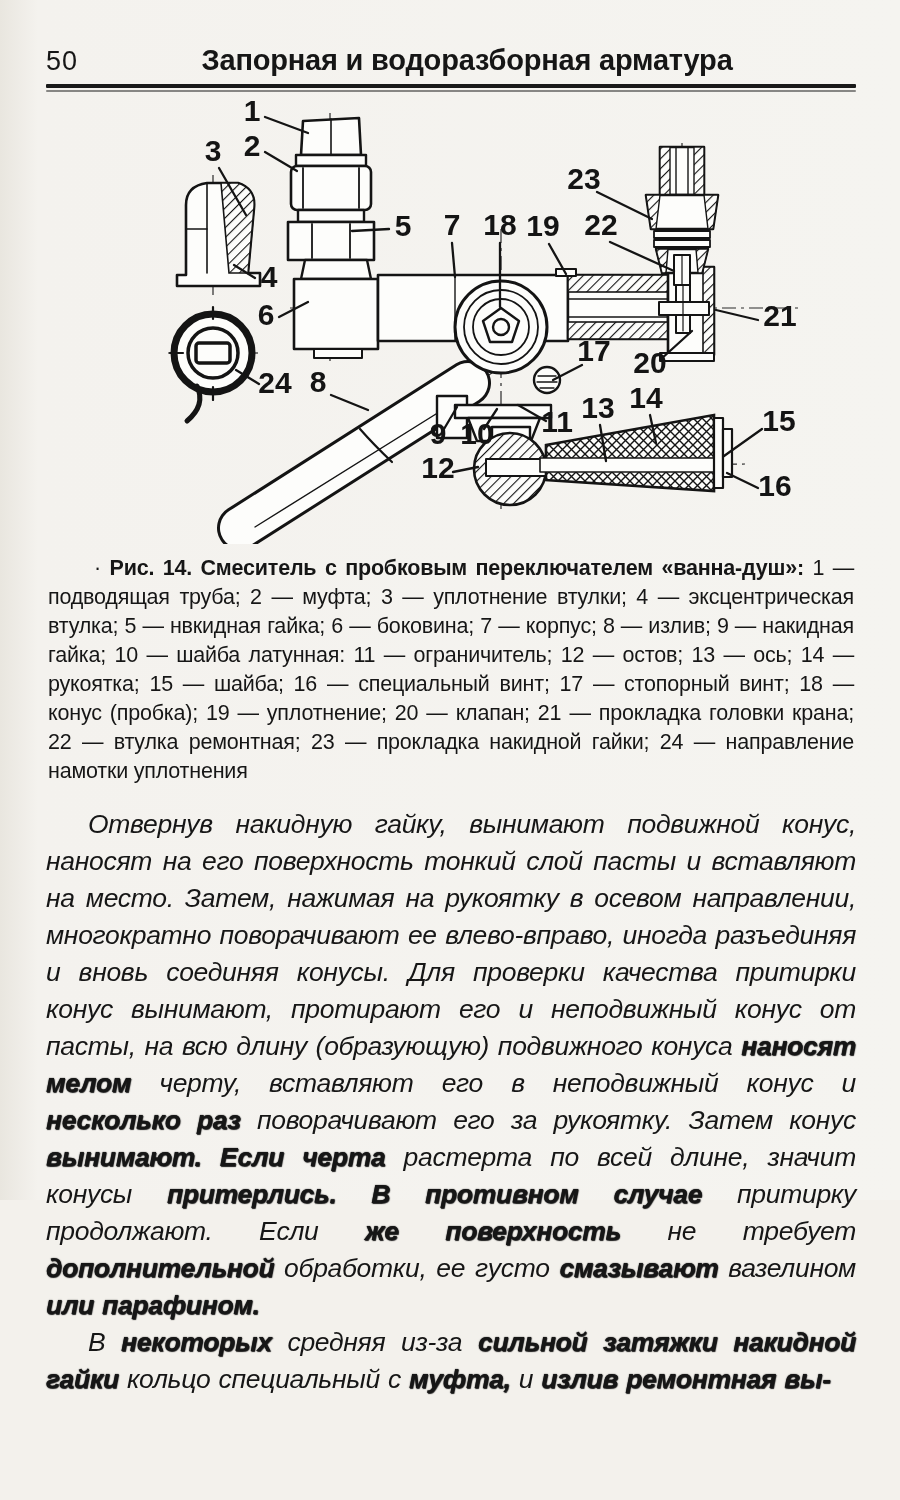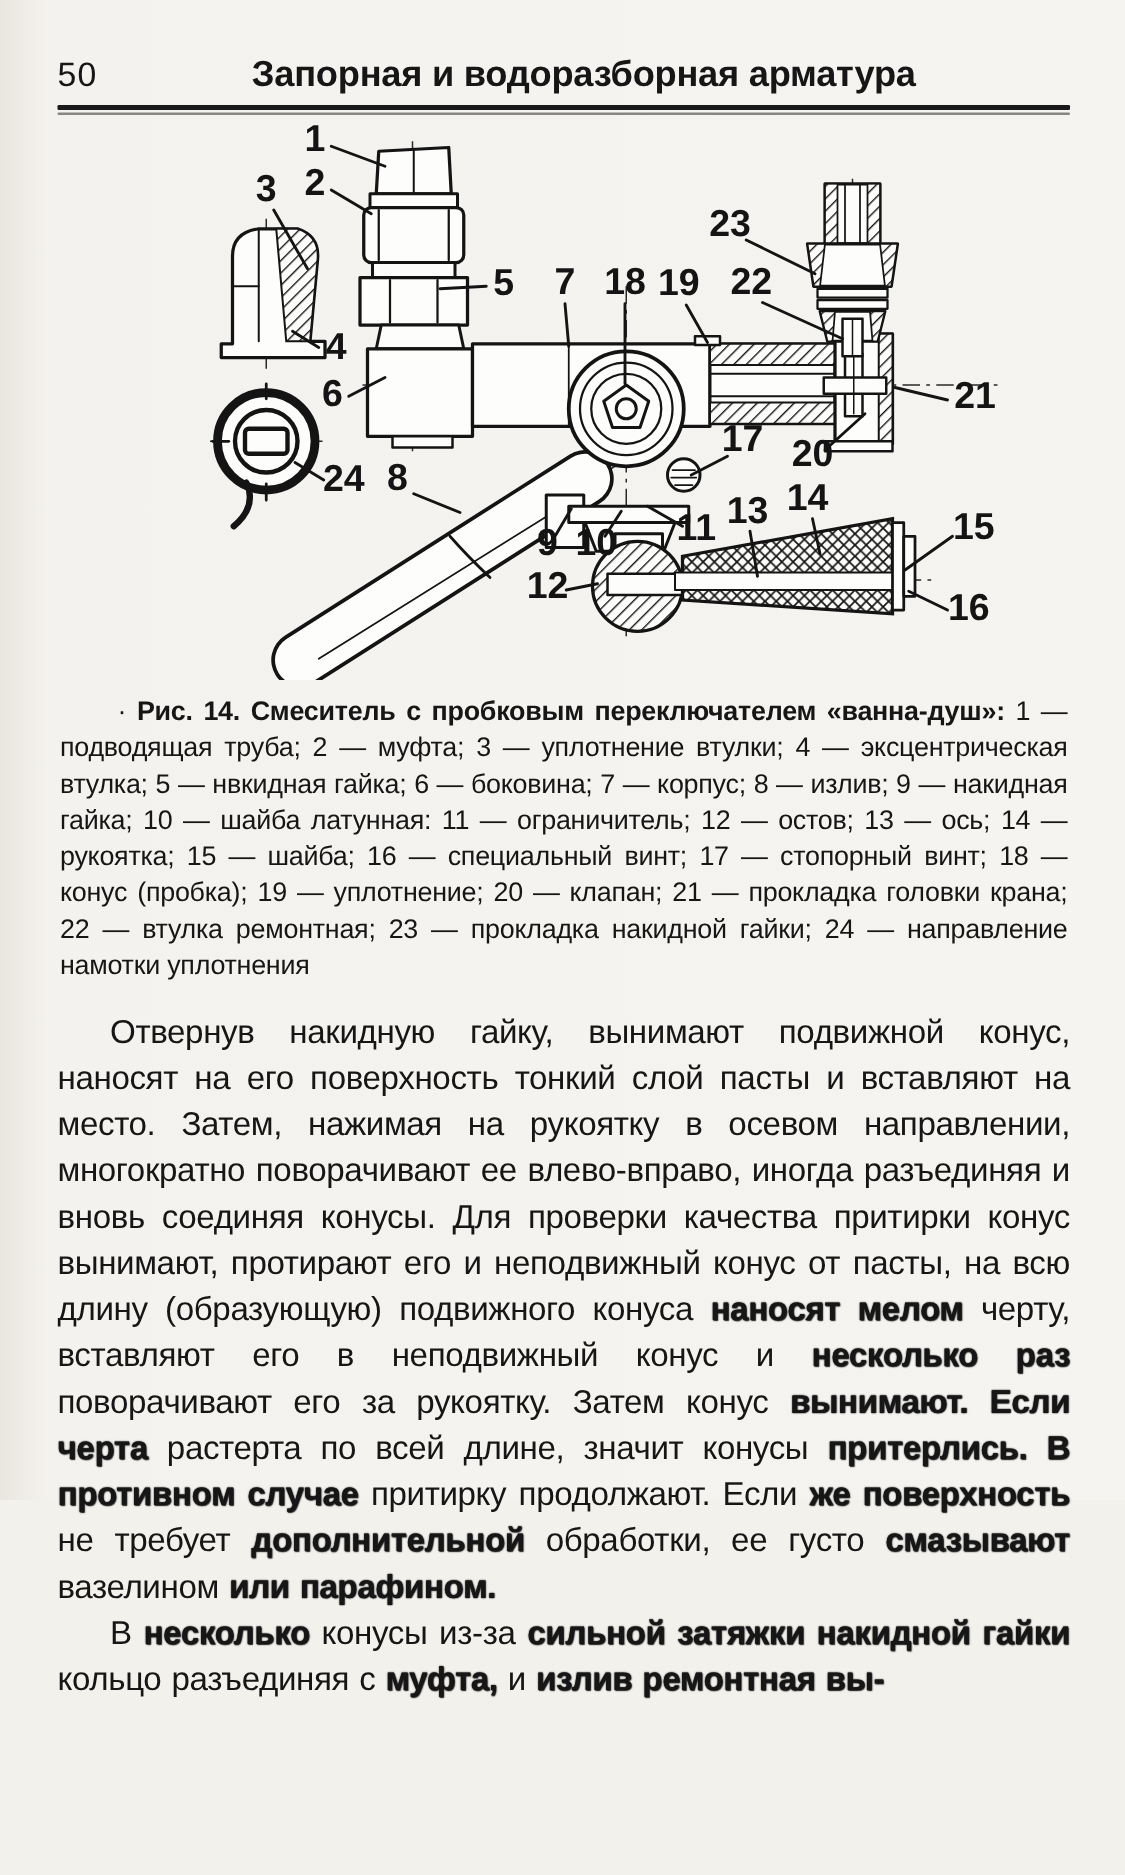--- a/index.html
+++ b/index.html
@@ -16,21 +16,21 @@
   .rule2{height:2px;background:rgba(25,25,25,.5);margin-top:2px;border-radius:1px;}
   figure{margin:0;}
   .figwrap{width:900px;margin-left:-46px;}
   .caption{
     margin:6px 2px 12px 2px;font-size:21.5px;line-height:29px;text-align:justify;
     text-indent:46px;letter-spacing:-0.2px;
   }
   .caption b{font-weight:700;}
   .bodytext{margin-top:20px;}
   .para{margin:0;font-size:26.5px;line-height:37px;text-align:justify;letter-spacing:-0.3px;word-spacing:1px;}
-  .para.ind{text-indent:42px;}
+  .para.ind{text-indent:42px;font-style:italic;}
   .sm{font-weight:700;text-shadow:0 0 1.2px #111, 0.6px 0.6px 1px #222;}
   
   .figlabel{font-family:"Liberation Sans",sans-serif;font-size:30px;font-weight:700;fill:#141414;text-anchor:middle;}
   .leader{stroke:#141414;stroke-width:2.3;stroke-linecap:round;}
   .cl{stroke:#2a2a2a;stroke-width:1.2;stroke-dasharray:14 5 3 5;fill:none;}
   .ol{stroke:#141414;fill:#fdfdfb;stroke-linejoin:round;stroke-linecap:round;}
   .thin{stroke:#141414;fill:none;stroke-linecap:round;}
 </style>
 </head>
 <body>
@@ -231,16 +231,16 @@
           <line x1="259" y1="407" x2="236" y2="393" class="leader"></line>
           <text x="275" y="416" class="figlabel">24</text>
         </g>
     </svg>
   </figure>
 
   <p class="caption"><span>· </span><b>Рис. 14. Смеситель с пробковым переключателем «ванна-душ»:</b><span> 1 — подводящая труба; 2 — муфта; 3 — уплотнение втулки; 4 — эксцентрическая втулка; 5 — нвкидная гайка; 6 — боковина; 7 — корпус; 8 — излив; 9 — накидная гайка; 10 — шайба латунная: 11 — ограничитель; 12 — остов; 13 — ось; 14 — рукоятка; 15 — шайба; 16 — специальный винт; 17 — стопорный винт; 18 — конус (пробка); 19 — уплотнение; 20 — клапан; 21 — прокладка головки крана; 22 — втулка ремонтная; 23 — прокладка накидной гайки; 24 — направление намотки уплотнения</span></p>
 
   <main class="bodytext" id="bodytext">
       <p class="para ind"><span>Отвернув накидную гайку, вынимают подвижной конус, наносят на его поверхность тонкий слой пасты и вставляют на место. Затем, нажимая на рукоятку в осевом направлении, многократно поворачивают ее влево-вправо, иногда разъединяя и вновь соединяя конусы. Для проверки качества притирки конус вынимают, протирают его и неподвижный конус от пасты, на всю длину (образующую) подвижного конуса </span><span class="sm">наносят мелом</span><span> черту, вставляют его в неподвижный конус и </span><span class="sm">несколько раз</span><span> поворачивают его за рукоятку. Затем конус </span><span class="sm">вынимают. Если черта</span><span> растерта по всей длине, значит конусы </span><span class="sm">притерлись. В противном случае</span><span> притирку продолжают. Если </span><span class="sm">же поверхность</span><span> не требует </span><span class="sm">дополнительной</span><span> обработки, ее густо </span><span class="sm">смазывают</span><span> вазелином </span><span class="sm">или парафином.</span></p>
-      <p class="para ind"><span>В </span><span class="sm">несколько</span><span> конусы из-за </span><span class="sm">сильной затяжки накидной</span><span> </span><span class="sm">гайки</span><span> кольцо разъединяя с </span><span class="sm">муфта,</span><span> и </span><span class="sm">излив ремонтная вы-</span></p>
+      <p class="para ind"><span>В </span><span class="sm">некоторых</span><span> средняя из-за </span><span class="sm">сильной затяжки накидной</span><span> </span><span class="sm">гайки</span><span> кольцо специальный с </span><span class="sm">муфта,</span><span> и </span><span class="sm">излив ремонтная вы-</span></p>
     </main>
 
 </div>
 
 </body></html>

